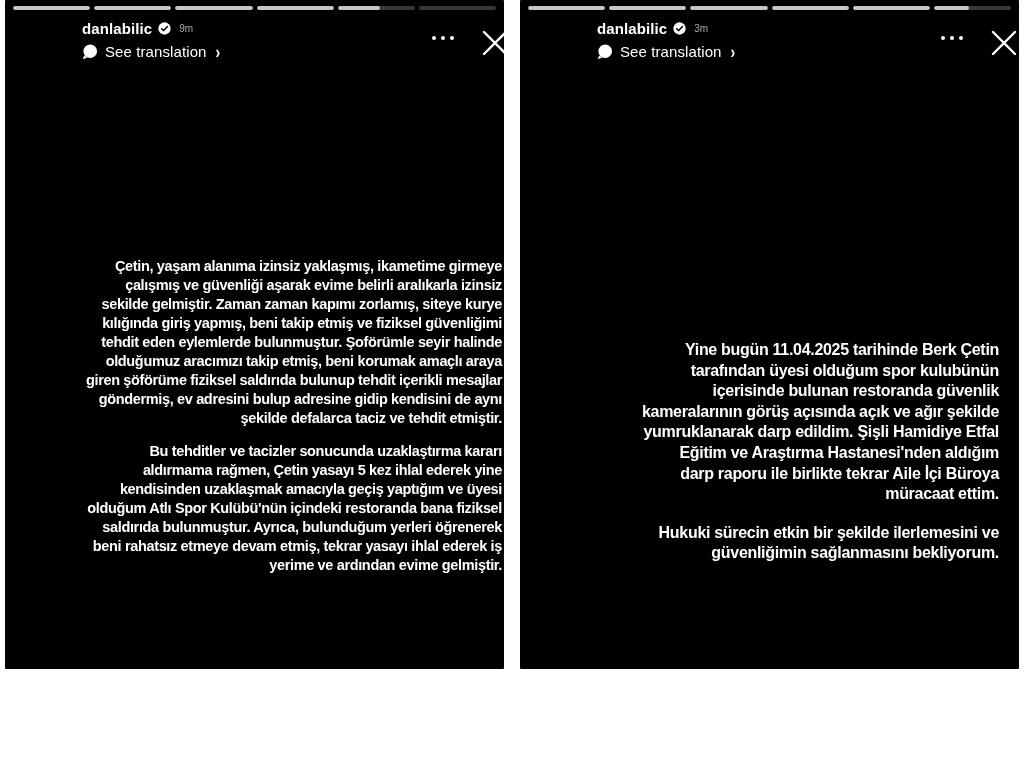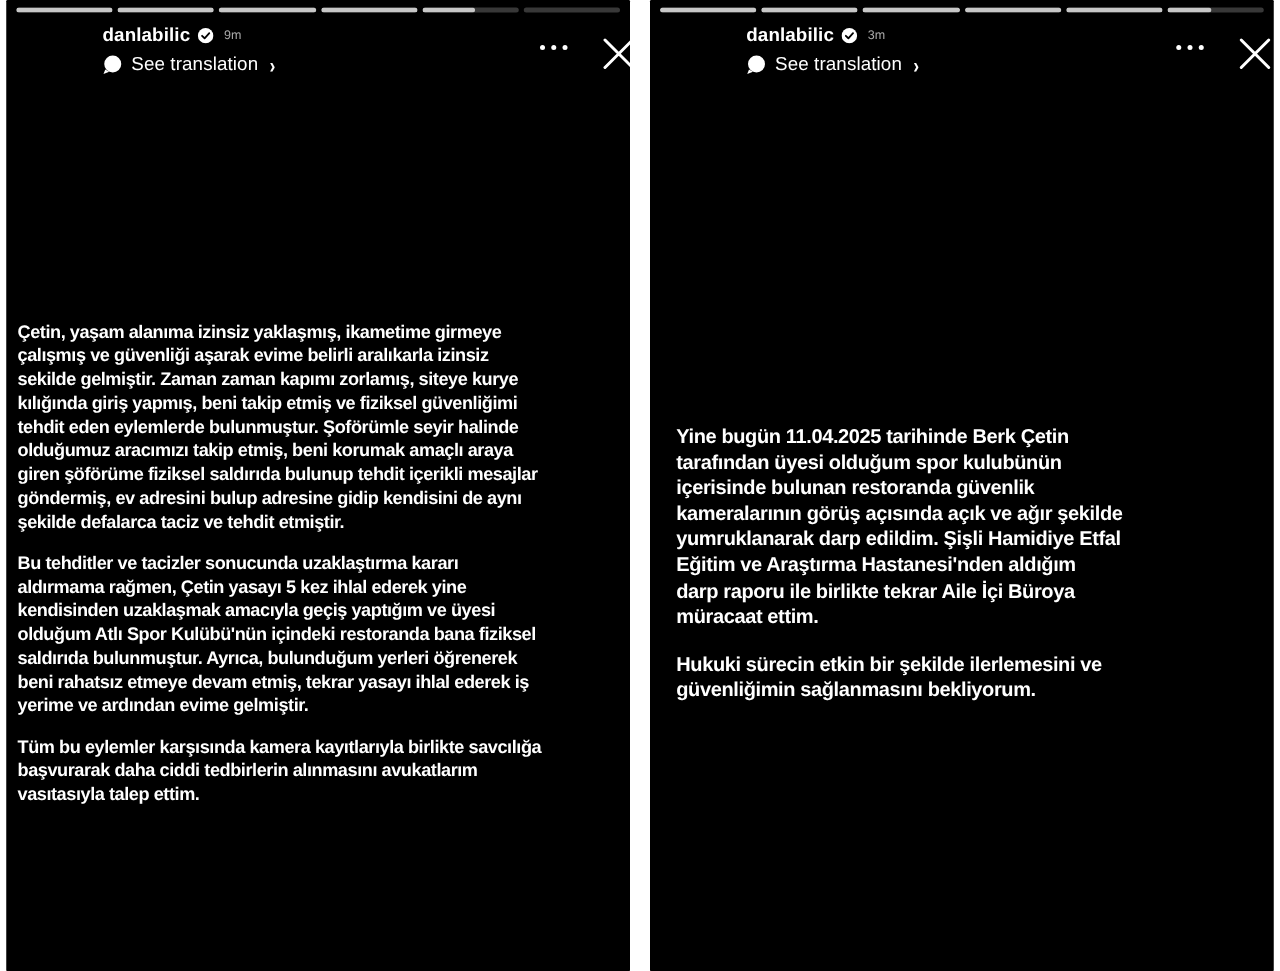--- a/index.html
+++ b/index.html
@@ -8,22 +8,22 @@
     --progress-track:rgba(255,255,255,0.22);
   }
   *{margin:0;padding:0;box-sizing:border-box;}
   html,body{width:1024px;height:777px;overflow:hidden;}
   body{
     background:var(--page-bg);
     font-family:"Liberation Sans","DejaVu Sans",sans-serif;
     display:flex; gap:16px; padding:0 5px;
   }
   .story{
-    position:relative; flex:1 1 0; height:777px;
-    background:var(--panel-bg); overflow:hidden; border-radius:1px;
+    position:relative; flex:1 1 0; height:669px;
+    background:var(--panel-bg); overflow:hidden; border-radius:1px;text-align:right;
   }
   
   .progress-row{
     position:absolute; top:6px; left:8px; right:8px;
     display:flex; gap:4px; height:4px;
   }
   .progress-segment{
     flex:1 1 0; height:4px; border-radius:2px;
     background:var(--progress-track); overflow:hidden;
   }
@@ -133,23 +133,21 @@
 tehdit eden eylemlerde bulunmuştur. Şoförümle seyir halinde
 olduğumuz aracımızı takip etmiş, beni korumak amaçlı araya
 giren şöförüme fiziksel saldırıda bulunup tehdit içerikli mesajlar
 göndermiş, ev adresini bulup adresine gidip kendisini de aynı
 şekilde defalarca taciz ve tehdit etmiştir.</p><p class="story-paragraph">Bu tehditler ve tacizler sonucunda uzaklaştırma kararı
 aldırmama rağmen, Çetin yasayı 5 kez ihlal ederek yine
 kendisinden uzaklaşmak amacıyla geçiş yaptığım ve üyesi
 olduğum Atlı Spor Kulübü'nün içindeki restoranda bana fiziksel
 saldırıda bulunmuştur. Ayrıca, bulunduğum yerleri öğrenerek
 beni rahatsız etmeye devam etmiş, tekrar yasayı ihlal ederek iş
-yerime ve ardından evime gelmiştir.</p><p class="story-paragraph">Tüm bu eylemler karşısında kamera kayıtlarıyla birlikte savcılığa
-başvurarak daha ciddi tedbirlerin alınmasını avukatlarım
-vasıtasıyla talep ettim.</p></div>
+yerime ve ardından evime gelmiştir.</p></div>
 </div>
 
 <div class="story story--right">
   <div class="progress-row">
       <div class="progress-segment">
         <div class="progress-fill" style="width: 100%;"></div>
       </div>
       <div class="progress-segment">
         <div class="progress-fill" style="width: 100%;"></div>
       </div>

